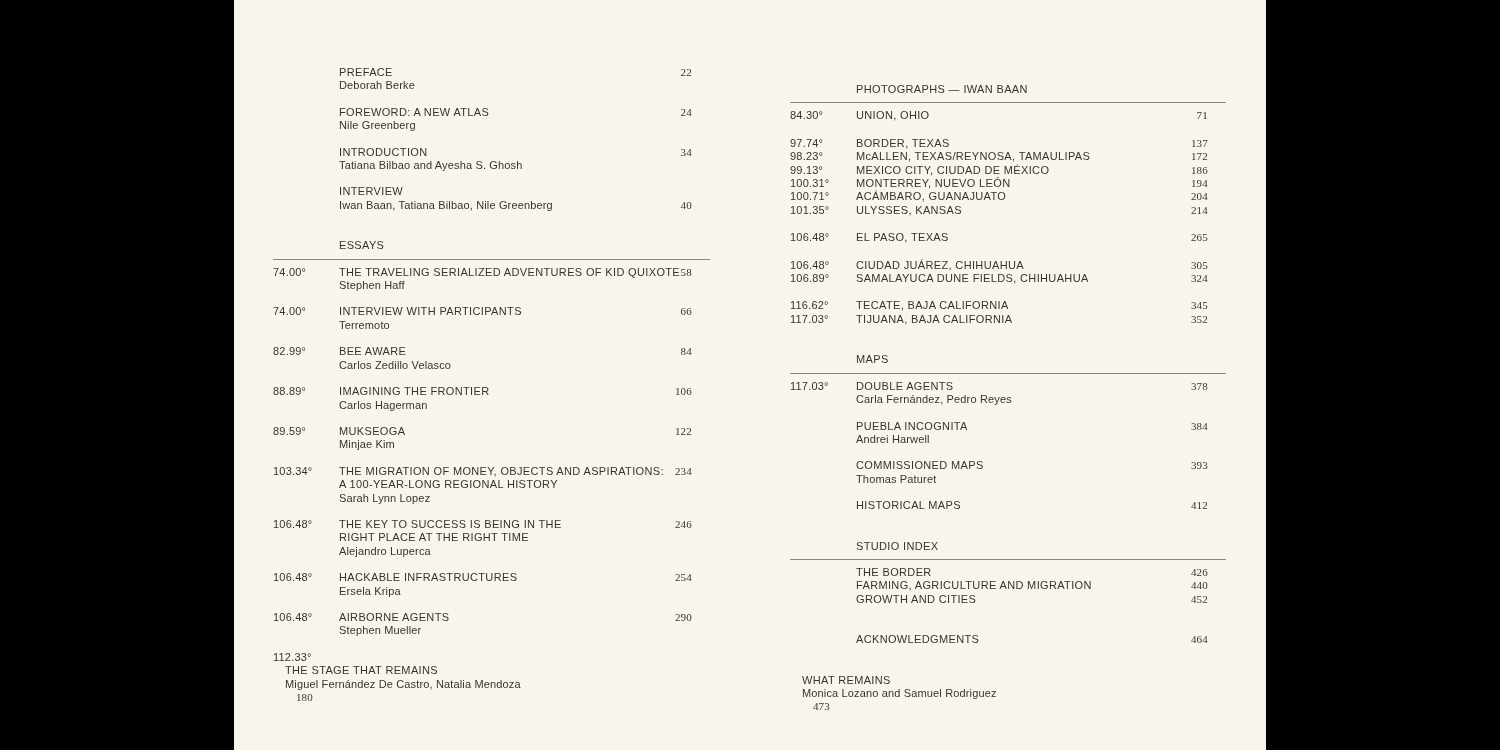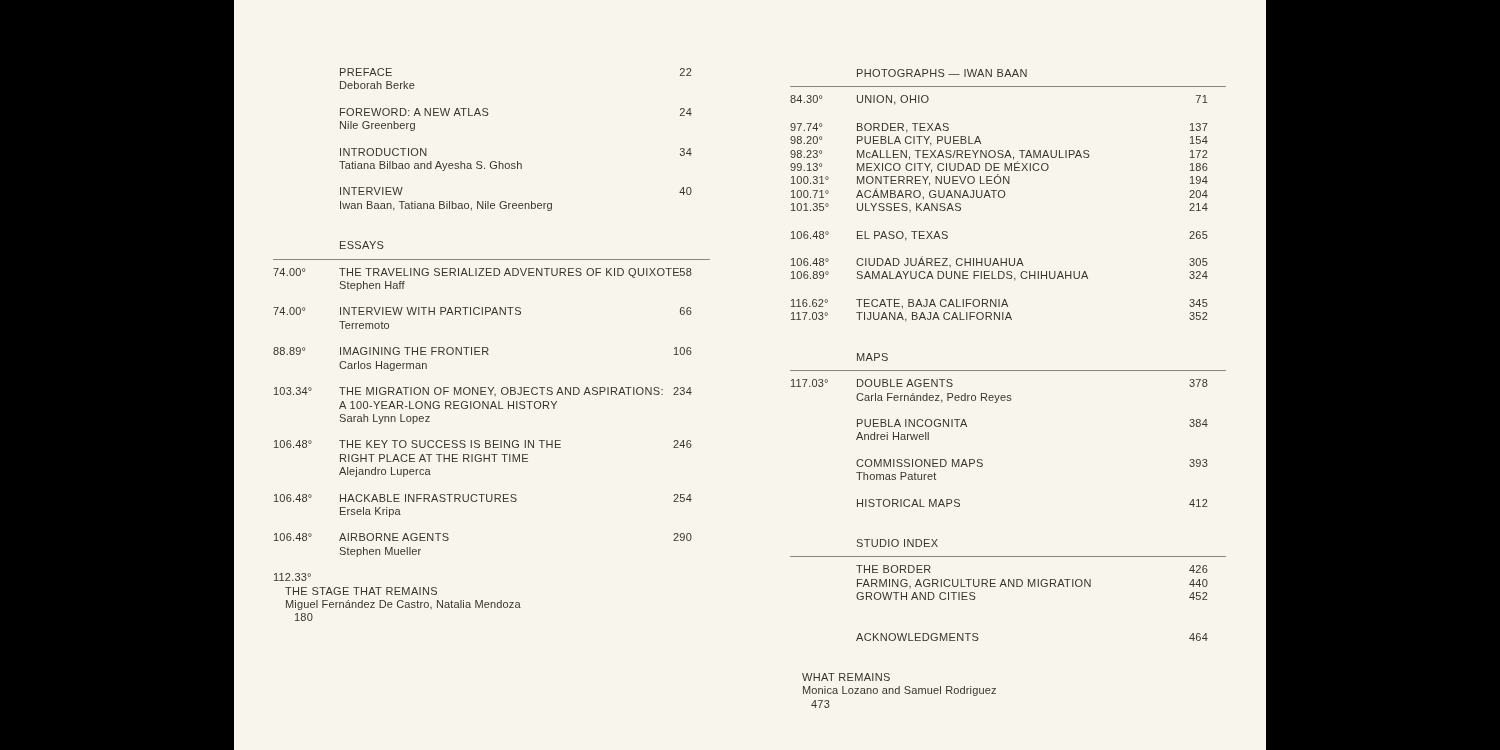--- a/index.html
+++ b/index.html
@@ -12,32 +12,32 @@
   .stage { position: relative; width: 1500px; height: 728px; background: var(--bg, #000); }
   .paper {
     position: absolute; left: 234px; top: 0;
     width: 1032px; height: 750px;
     background: var(--paper, #f8f6ec);
     color: var(--ink, #36342c);
     font-size: 11px; line-height: 13.4px;
   }
   .col { position: absolute; top: 0; box-sizing: border-box; }
   .col-left  { left: 39px;  width: 437px; padding-top: 66px; }
-  .col-right { left: 556px; width: 436px; padding-top: 40px; }
+  .col-right { left: 556px; width: 436px; padding-top: 56px; }
 
   .entry { display: flex; align-items: flex-start; }
   .entry.has-author { margin-bottom: 13px; }
-  .front-matter .entry:last-child { margin-bottom: 0; }
+  .front-matter .entry:last-child { margin-bottom: 0; align-items: flex-end; }
   .group .entry:last-child.has-author { margin-bottom: 0; flex-direction: column; }
 
   .deg { flex: none; width: 54px; letter-spacing: 0.2px; white-space: nowrap; }
   .mid { flex: 1; padding-left: 12px; min-width: 0; }
   .title-line { letter-spacing: 0.35px; white-space: nowrap; }
   .author { letter-spacing: 0.15px; white-space: nowrap; }
-  .num { flex: none; min-width: 40px; text-align: right; padding-right: 18px; letter-spacing: 0.2px; }
+  .num { flex: none; min-width: 40px; text-align: right; padding-right: 18px; letter-spacing: 0.2px; font-family: Liberation Serif, serif; }
 
   .section { margin-top: 27px; }
   .section-header { margin-left: 66px; letter-spacing: 0.35px; }
   .section-rule { height: 0; border-top: 1px solid var(--rule, #8a887c); margin: 6px 0; }
   .group { margin-bottom: 14px; }
   .group:last-child { margin-bottom: 0; }
   .section.wide-gaps .group { margin-bottom: 27px; }
   .section.wide-gaps .group:last-child { margin-bottom: 0; }
 </style>
 </head>
@@ -107,28 +107,48 @@
                 <div class="deg">74.00°</div>
                 <div class="mid">
                   <div class="title">
                     <div class="title-line">INTERVIEW WITH PARTICIPANTS</div>
                   </div>
                   <div class="author">Terremoto</div>
                 </div>
                 <div class="num">66</div>
               </div>
               <div class="entry has-author">
+                <div class="deg">82.99°</div>
+                <div class="mid">
+                  <div class="title">
+                    <div class="title-line">BEE AWARE</div>
+                  </div>
+                  <div class="author">Carlos Zedillo Velasco</div>
+                </div>
+                <div class="num">84</div>
+              </div>
+              <div class="entry has-author">
                 <div class="deg">88.89°</div>
                 <div class="mid">
                   <div class="title">
                     <div class="title-line">IMAGINING THE FRONTIER</div>
                   </div>
                   <div class="author">Carlos Hagerman</div>
                 </div>
                 <div class="num">106</div>
+              </div>
+              <div class="entry has-author">
+                <div class="deg">89.59°</div>
+                <div class="mid">
+                  <div class="title">
+                    <div class="title-line">MUKSEOGA</div>
+                  </div>
+                  <div class="author">Minjae Kim</div>
+                </div>
+                <div class="num">122</div>
               </div>
               <div class="entry has-author">
                 <div class="deg">103.34°</div>
                 <div class="mid">
                   <div class="title">
                     <div class="title-line">THE MIGRATION OF MONEY, OBJECTS AND ASPIRATIONS:</div>
                     <div class="title-line">A 100-YEAR-LONG REGIONAL HISTORY</div>
                   </div>
                   <div class="author">Sarah Lynn Lopez</div>
                 </div>
@@ -199,29 +219,20 @@
               <div class="entry">
                 <div class="deg">97.74°</div>
                 <div class="mid">
                   <div class="title">
                     <div class="title-line">BORDER, TEXAS</div>
                   </div>
                 </div>
                 <div class="num">137</div>
               </div>
               <div class="entry">
-                <div class="deg">98.20°</div>
-                <div class="mid">
-                  <div class="title">
-                    <div class="title-line">PUEBLA CITY, PUEBLA</div>
-                  </div>
-                </div>
-                <div class="num">154</div>
-              </div>
-              <div class="entry">
                 <div class="deg">98.23°</div>
                 <div class="mid">
                   <div class="title">
                     <div class="title-line">McALLEN, TEXAS/REYNOSA, TAMAULIPAS</div>
                   </div>
                 </div>
                 <div class="num">172</div>
               </div>
               <div class="entry">
                 <div class="deg">99.13°</div>

